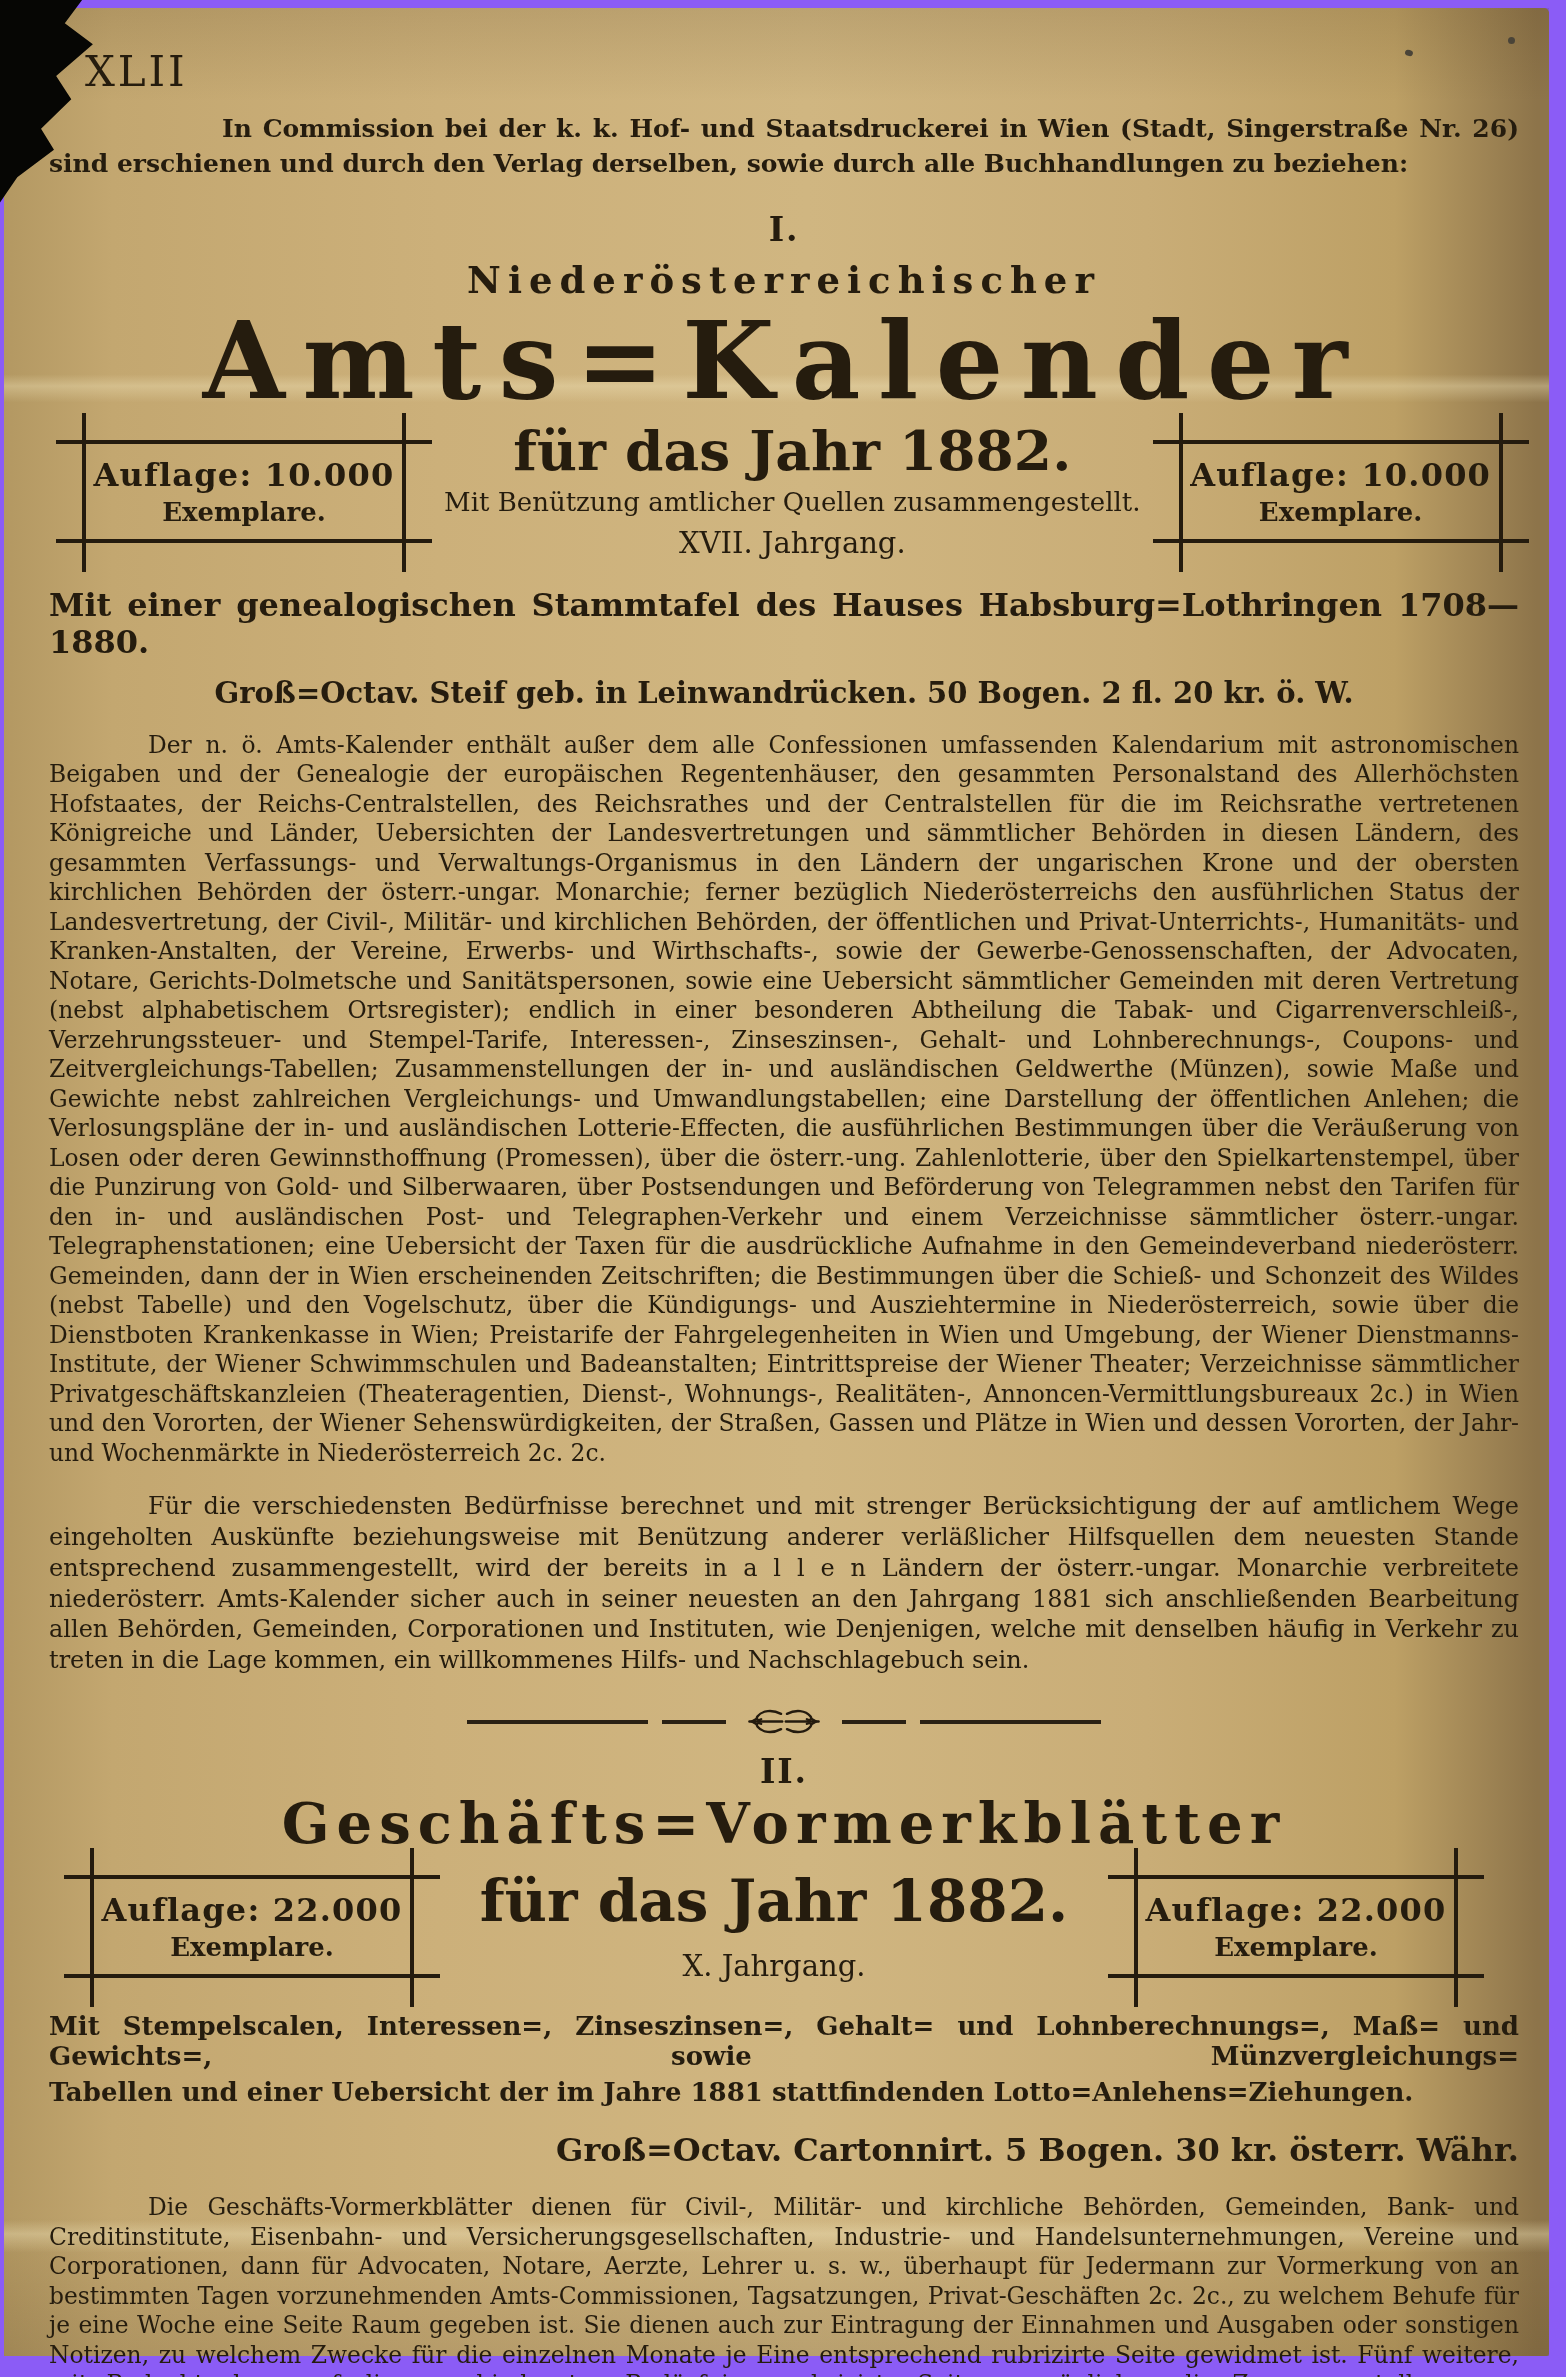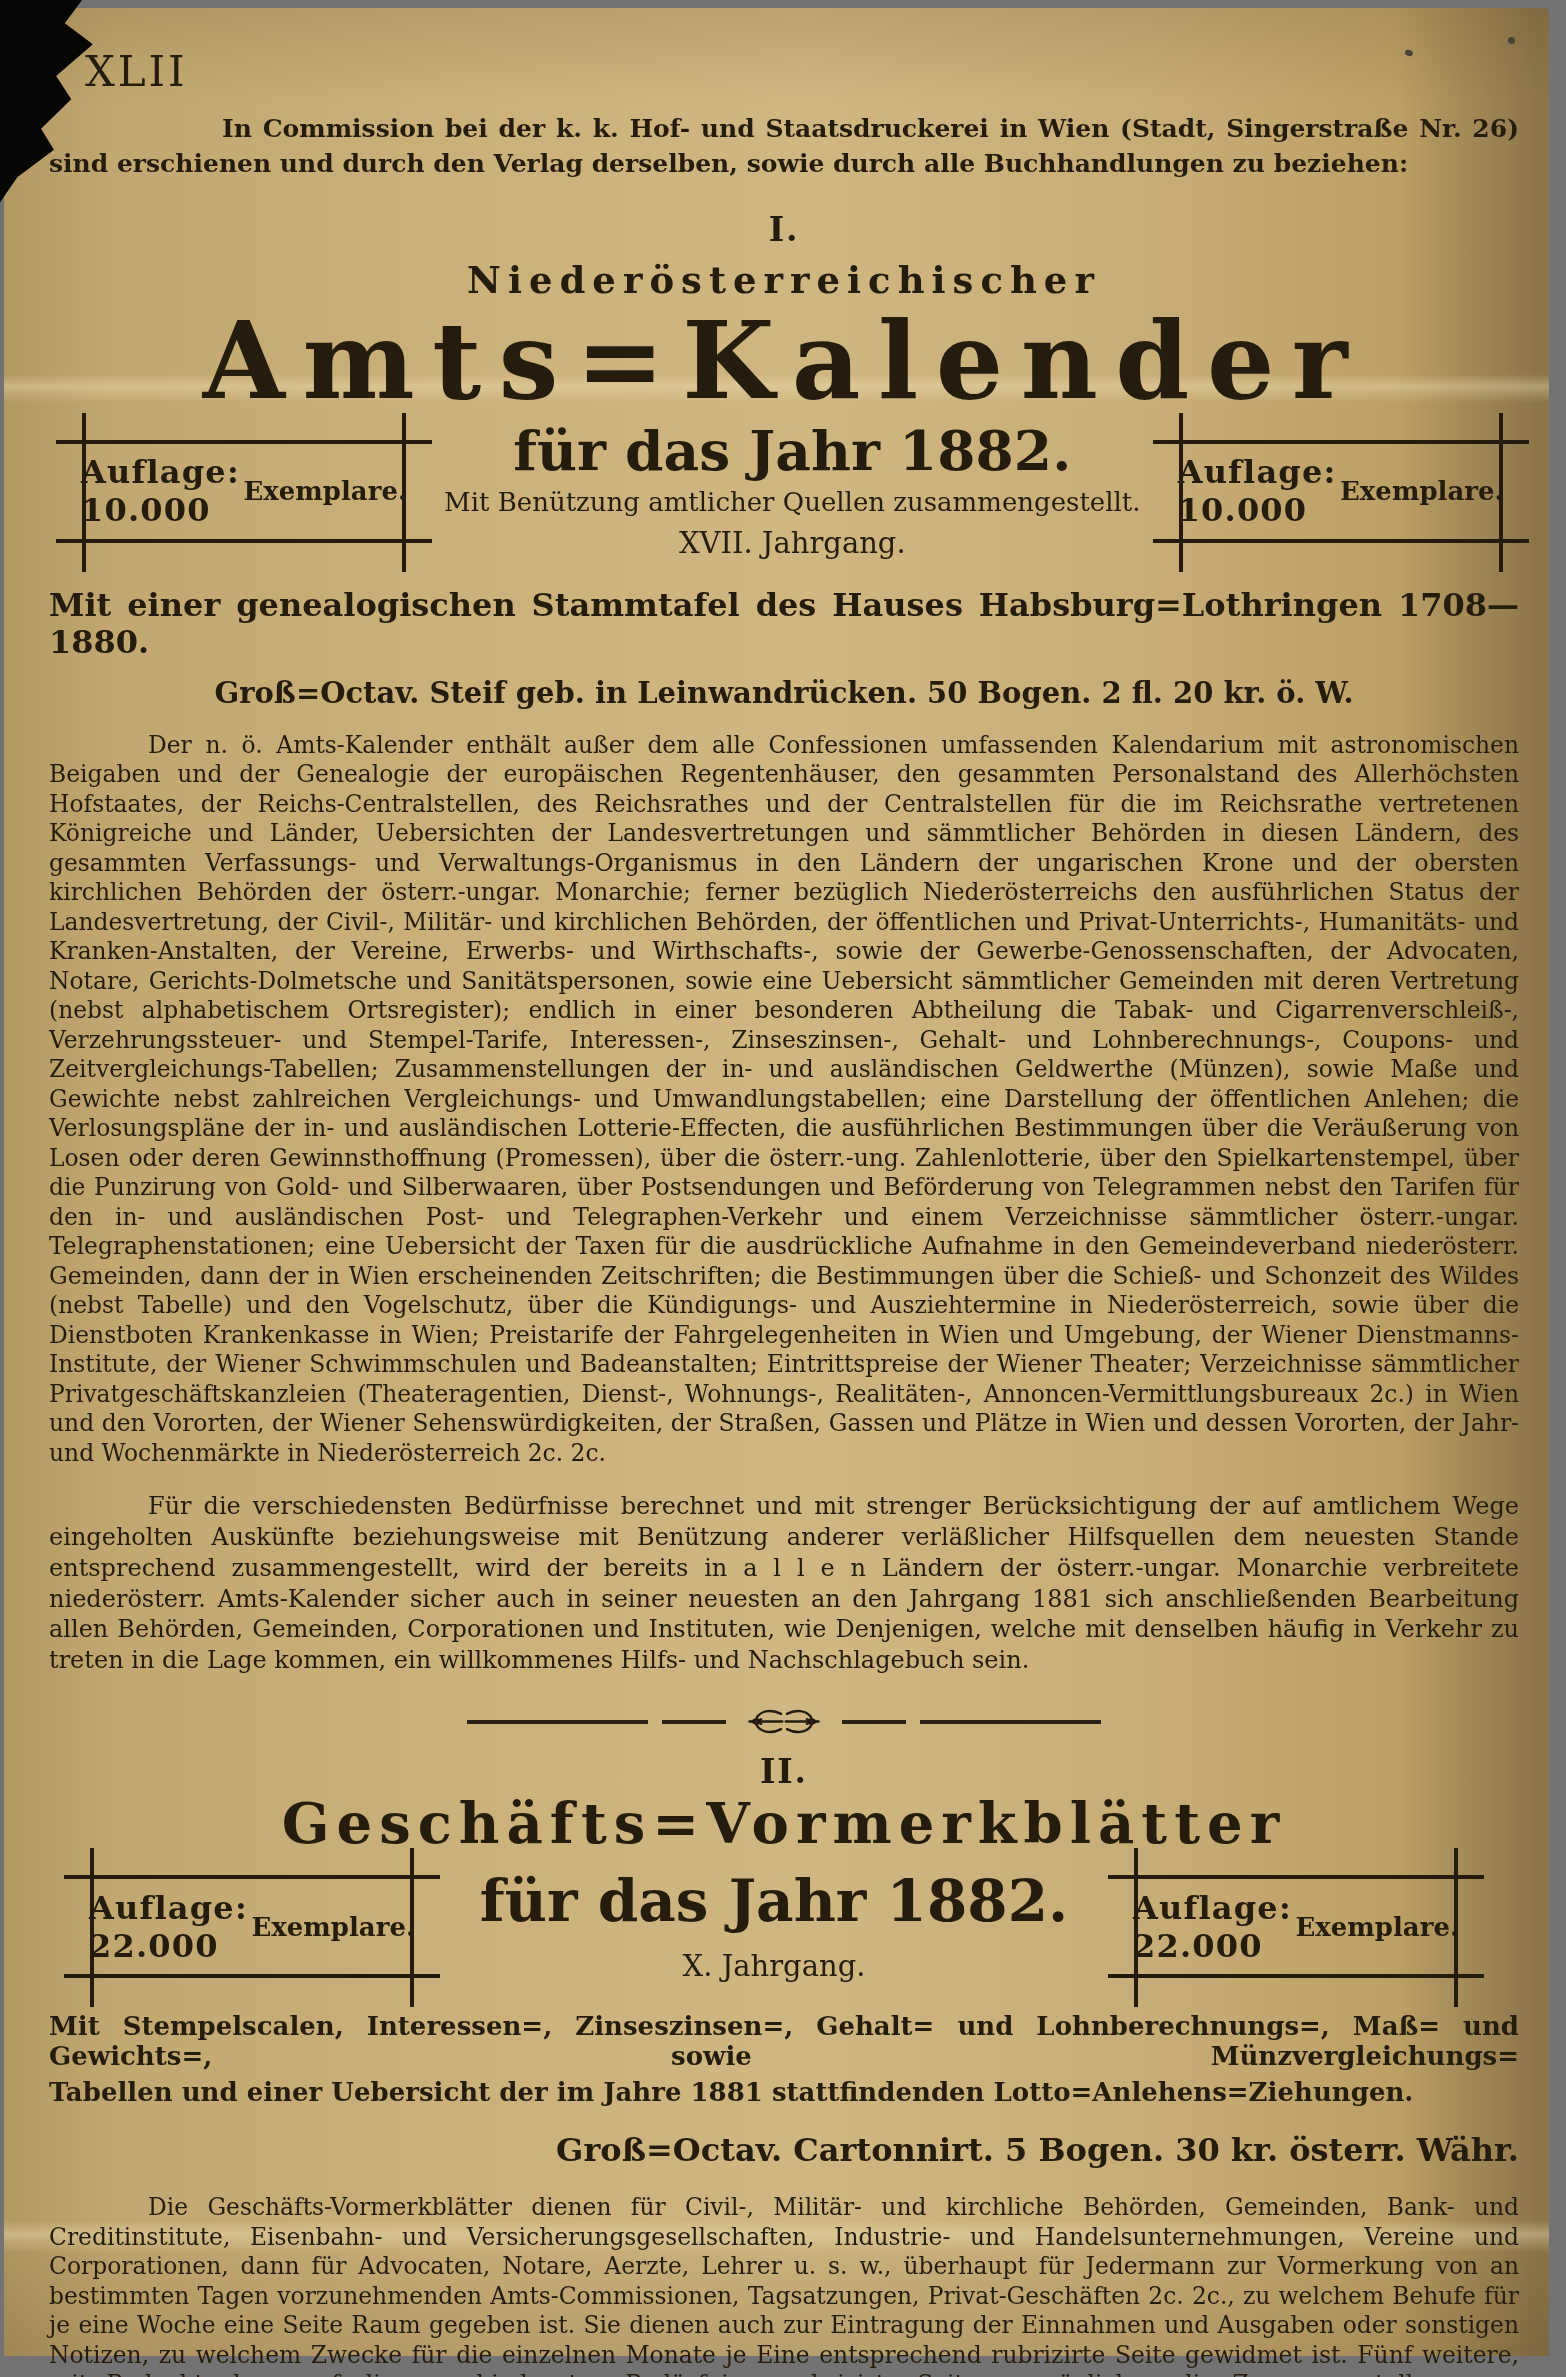--- a/index.html
+++ b/index.html
@@ -1,16 +1,16 @@
 <!DOCTYPE html>
 <html style="font-size:9.4px"><head>
 <meta charset="utf-8">
 <style>
   html,body{margin:0;padding:0;background:#070705;}
-  .scan{position:relative;width:1566px;height:2377px;background:#737373;overflow:hidden;
+  .scan{position:relative;width:1566px;height:2377px;background:#8b5cf6;overflow:hidden;
         font-family:"DejaVu Serif","Liberation Serif",serif;}
   .paper{position:absolute;left:3.5px;top:8.2px;right:17.5px;bottom:21px;
          background:linear-gradient(90deg,#b39862 0%,#c3a770 7%,#ccb07a 28%,#d0b681 52%,#c9ad77 74%,#bda065 90%,#8d744a 99.2%);
          border-radius:0 4.7px 2.3px 0;}
   .paper::before{content:"";position:absolute;inset:0;pointer-events:none;
          background:linear-gradient(180deg,rgba(66,46,16,.14) 0%,rgba(0,0,0,0) 4%,rgba(0,0,0,0) 94%,rgba(60,42,14,.16) 100%);}
   .paper::after{content:"";position:absolute;inset:0;pointer-events:none;
          background:linear-gradient(180deg,transparent 15.6%,rgba(240,228,186,.38) 16.1%,transparent 16.8%,
                     transparent 94.2%,rgba(240,228,186,.40) 94.8%,transparent 95.6%);}
   .blob-tl{position:absolute;left:0;top:0;width:108px;height:211px;background:#060604;z-index:3;
@@ -33,21 +33,21 @@
 
   .title-row{display:flex;align-items:center;}
   .row1{margin-top:7px;}
   .row2{margin-top:17.5px;}
   .centercol{flex:1;text-align:center;}
   .year-line-1{font-size:55px;font-weight:700;line-height:1.05;}
   .year-line-2{font-size:58px;font-weight:700;line-height:1.05;}
   .subtitle-line{margin-top:7px;font-size:26px;}
   .volume-line{margin-top:9.4px;font-size:29px;font-weight:400;}
 
-  .xbox{position:relative;width:324px;height:103px;flex:none;display:flex;
+  .xbox{position:relative;width:324px;height:103px;flex:none;display:flex;flex-direction:column;
         align-items:center;justify-content:center;gap:3.5px;}
   .xbox .h-rule{position:absolute;left:-26px;right:-26px;height:4.1px;background:#241b0e;}
   .xbox .h-top{top:0;} .xbox .h-bot{bottom:0;}
   .xbox .v-rule{position:absolute;top:-27px;bottom:-29px;width:4.1px;background:#241b0e;}
   .xbox .v-l{left:0;} .xbox .v-r{right:0;}
   .ed-count{font-size:32px;font-weight:700;letter-spacing:1.2px;}
   .ed-unit{font-size:26px;font-weight:700;}
   .box-l1{margin-left:33px;} .box-r1{margin-right:16.4px;}
   .box-l2{margin-left:41px;} .box-r2{margin-right:61px;}
 

